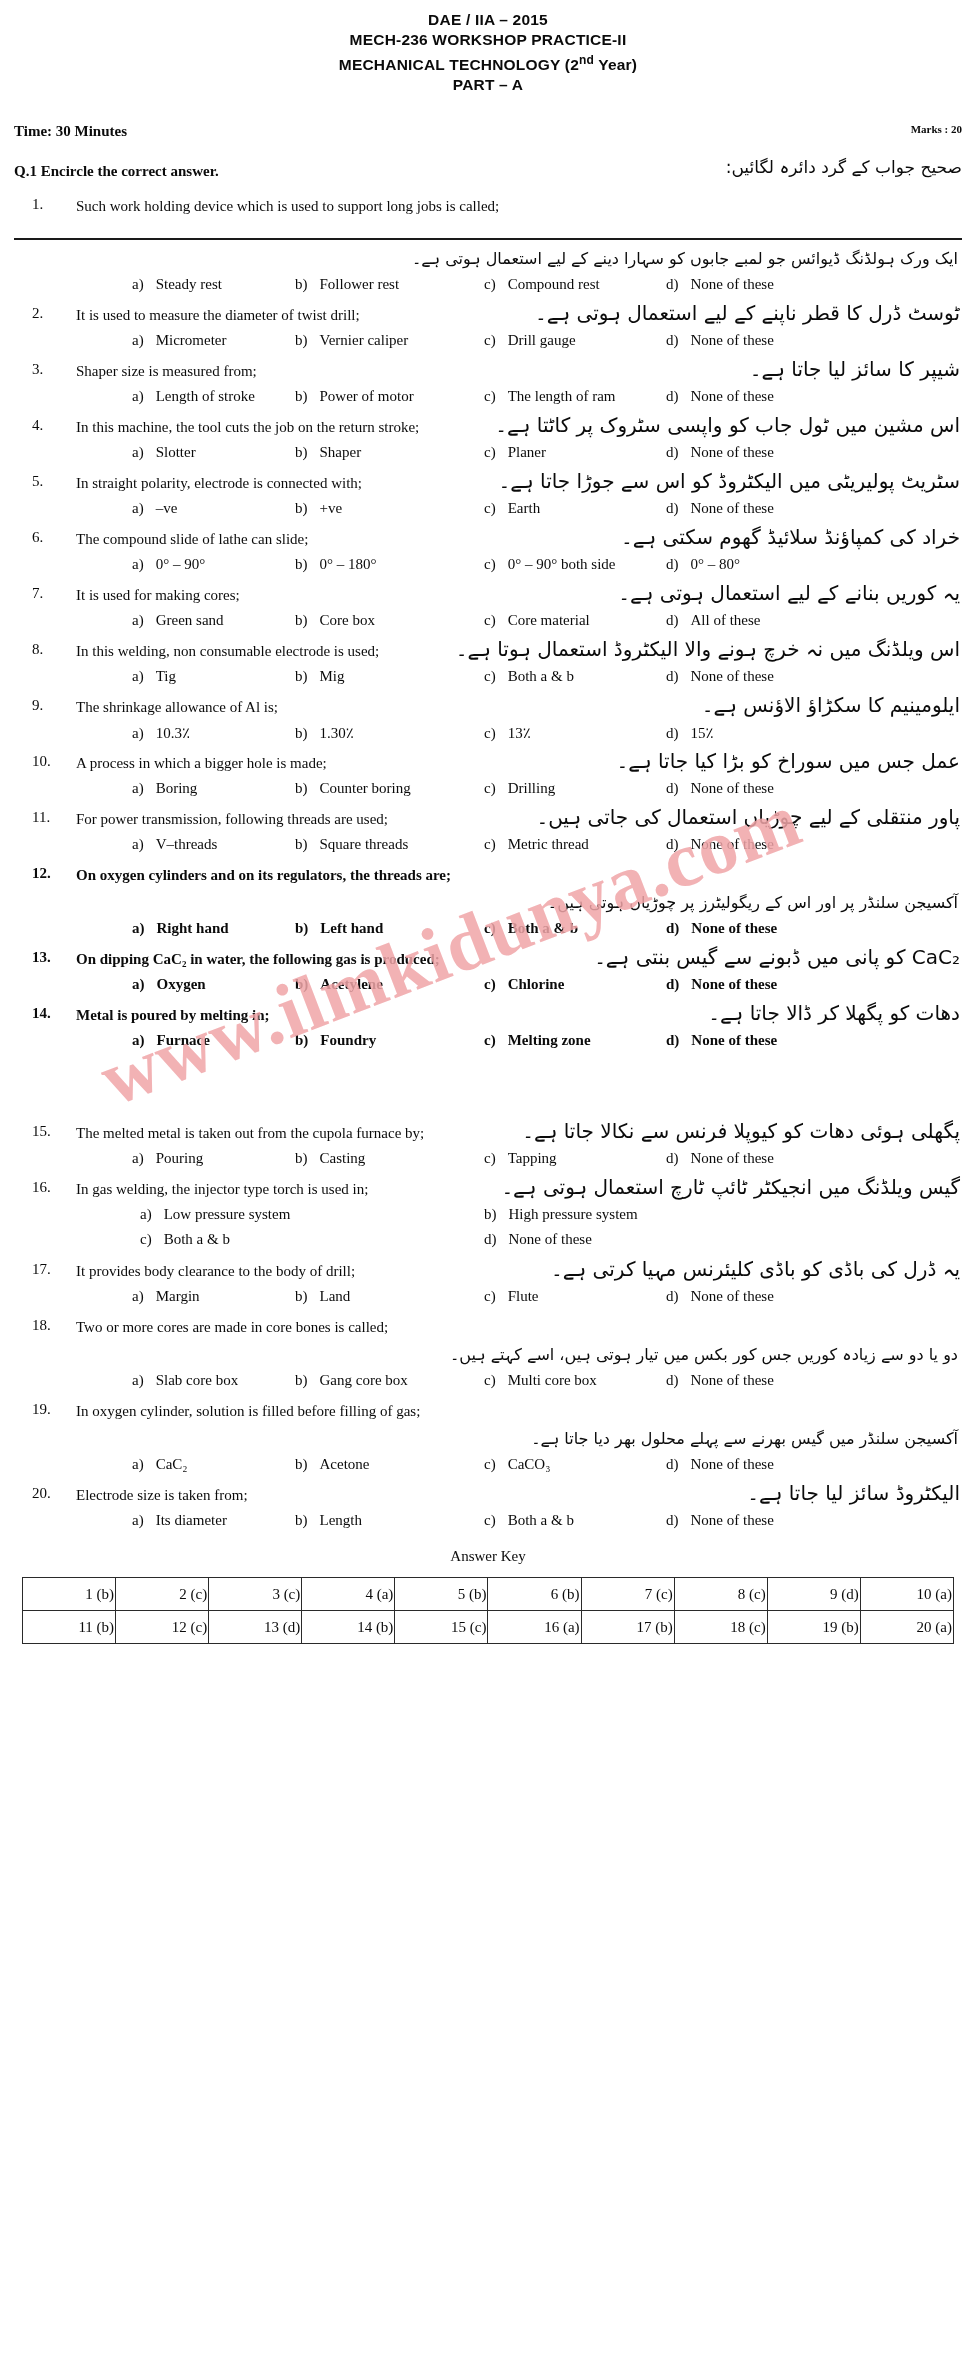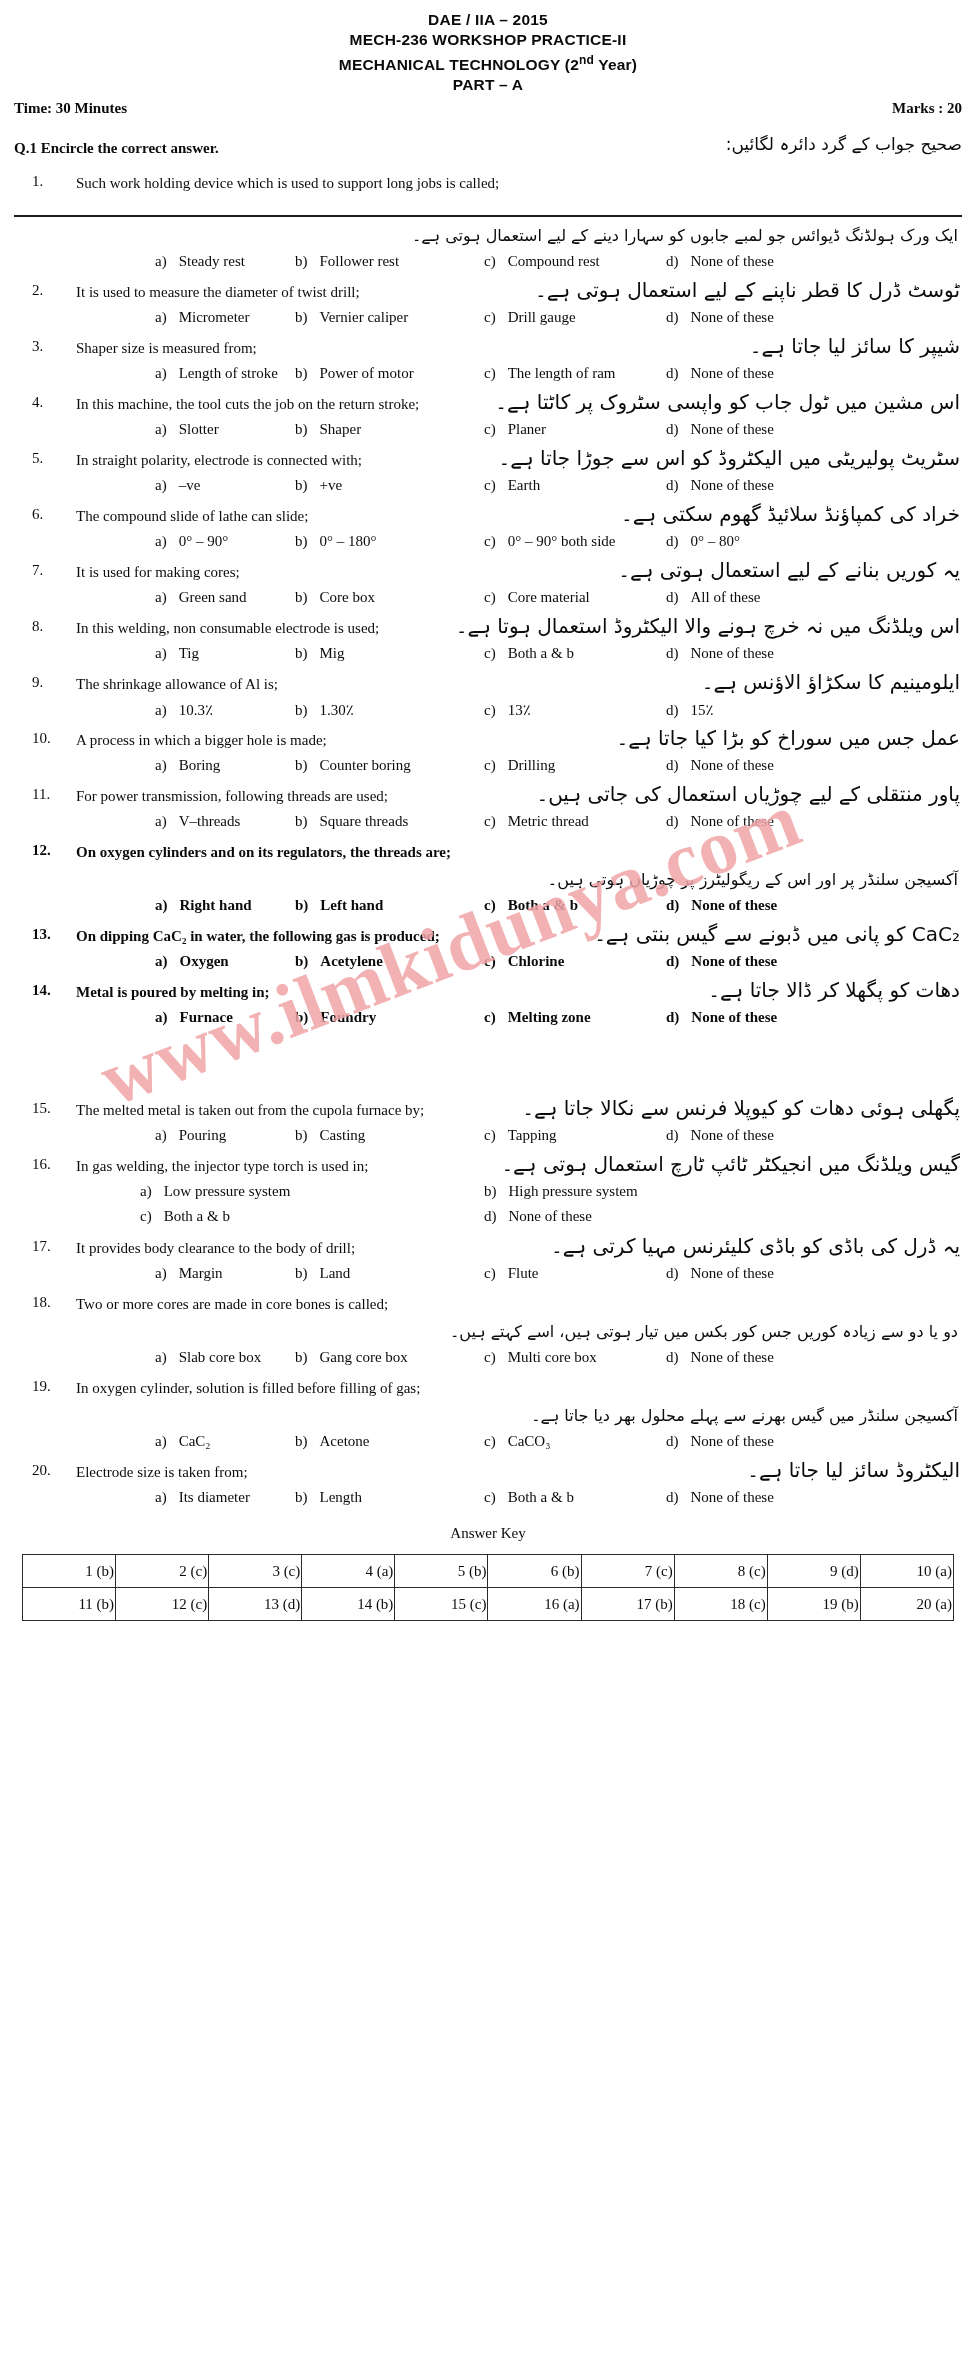--- a/index.html
+++ b/index.html
@@ -52,37 +52,37 @@
   }
   .head .l {
     font-size: 15.5px;
     line-height: 20px;
     display: block;
   }
   .head .l sup { font-size: 12px; vertical-align: super; }
 
   .meta {
     position: relative;
-    margin-top: 5px;
+    margin-top: 28px;
     height: 24px;
     padding: 0 0;
     text-decoration: underline;
   }
   .meta .time {
     position: absolute;
     left: 14px;
     top: 0;
     font-size: 15px;
     font-weight: bold;
   }
   .meta .marks {
     position: absolute;
     right: 14px;
     top: 0;
-    font-size: 15px;
+    font-size: 11px;
     font-weight: bold;
   }
 
   .instr {
     position: relative;
     margin-top: 16px;
     height: 26px;
     padding: 0 0;
   }
   .instr .en {
@@ -163,21 +163,21 @@
     margin-top: 5px;
     height: 22px;
   }
   .opt {
     position: absolute;
     top: 0;
     font-size: 15px;
     white-space: nowrap;
   }
   .opt .lab { margin-right: 12px; }
-  .o0 { left: 79px; }
+  .o0 { left: 56px; }
   .o1 { left: 219px; }
   .o2 { left: 408px; }
   .o3 { left: 590px; }
 
   
   .opts.grid2 { height: 48px; }
   .opts.grid2 .g0 { left: 64px;  top: 0; }
   .opts.grid2 .g1 { left: 408px; top: 0; }
   .opts.grid2 .g2 { left: 64px;  top: 25px; }
   .opts.grid2 .g3 { left: 408px; top: 25px; }

